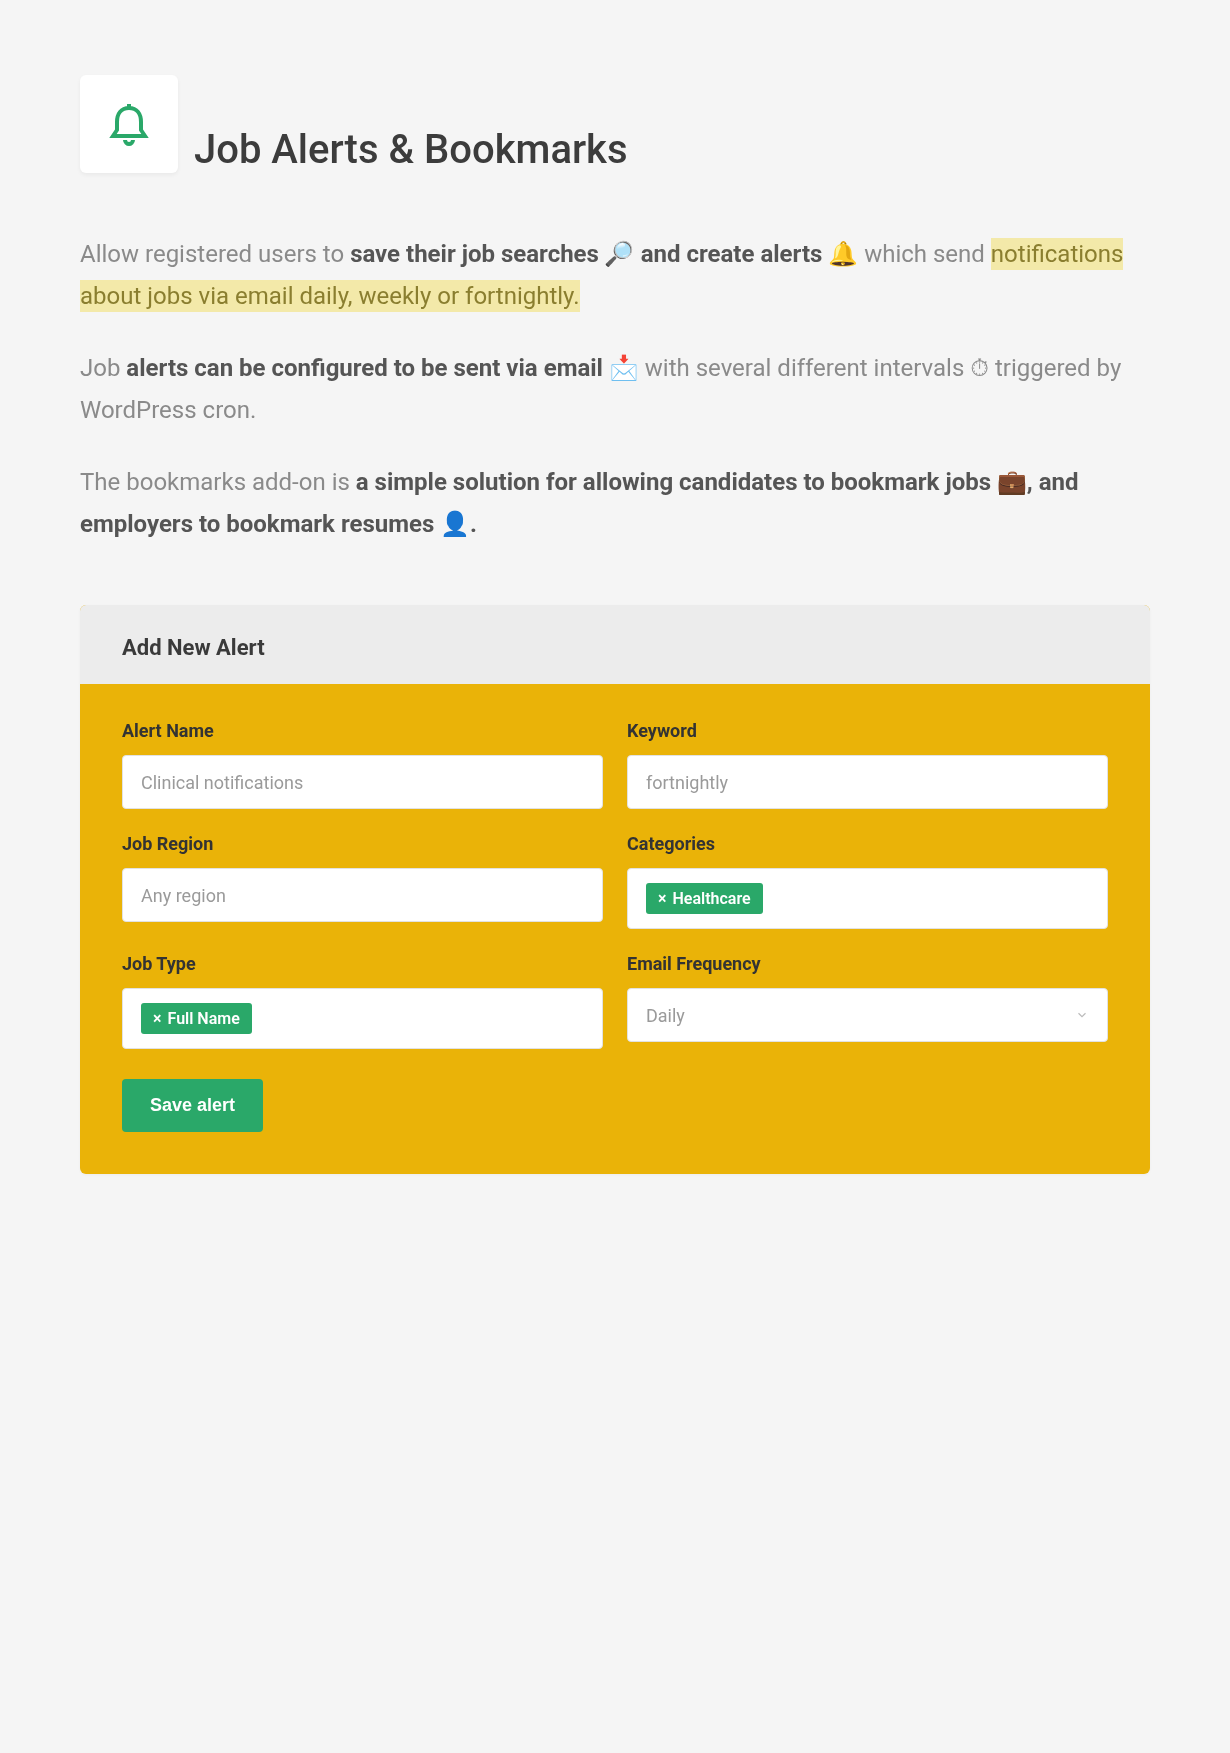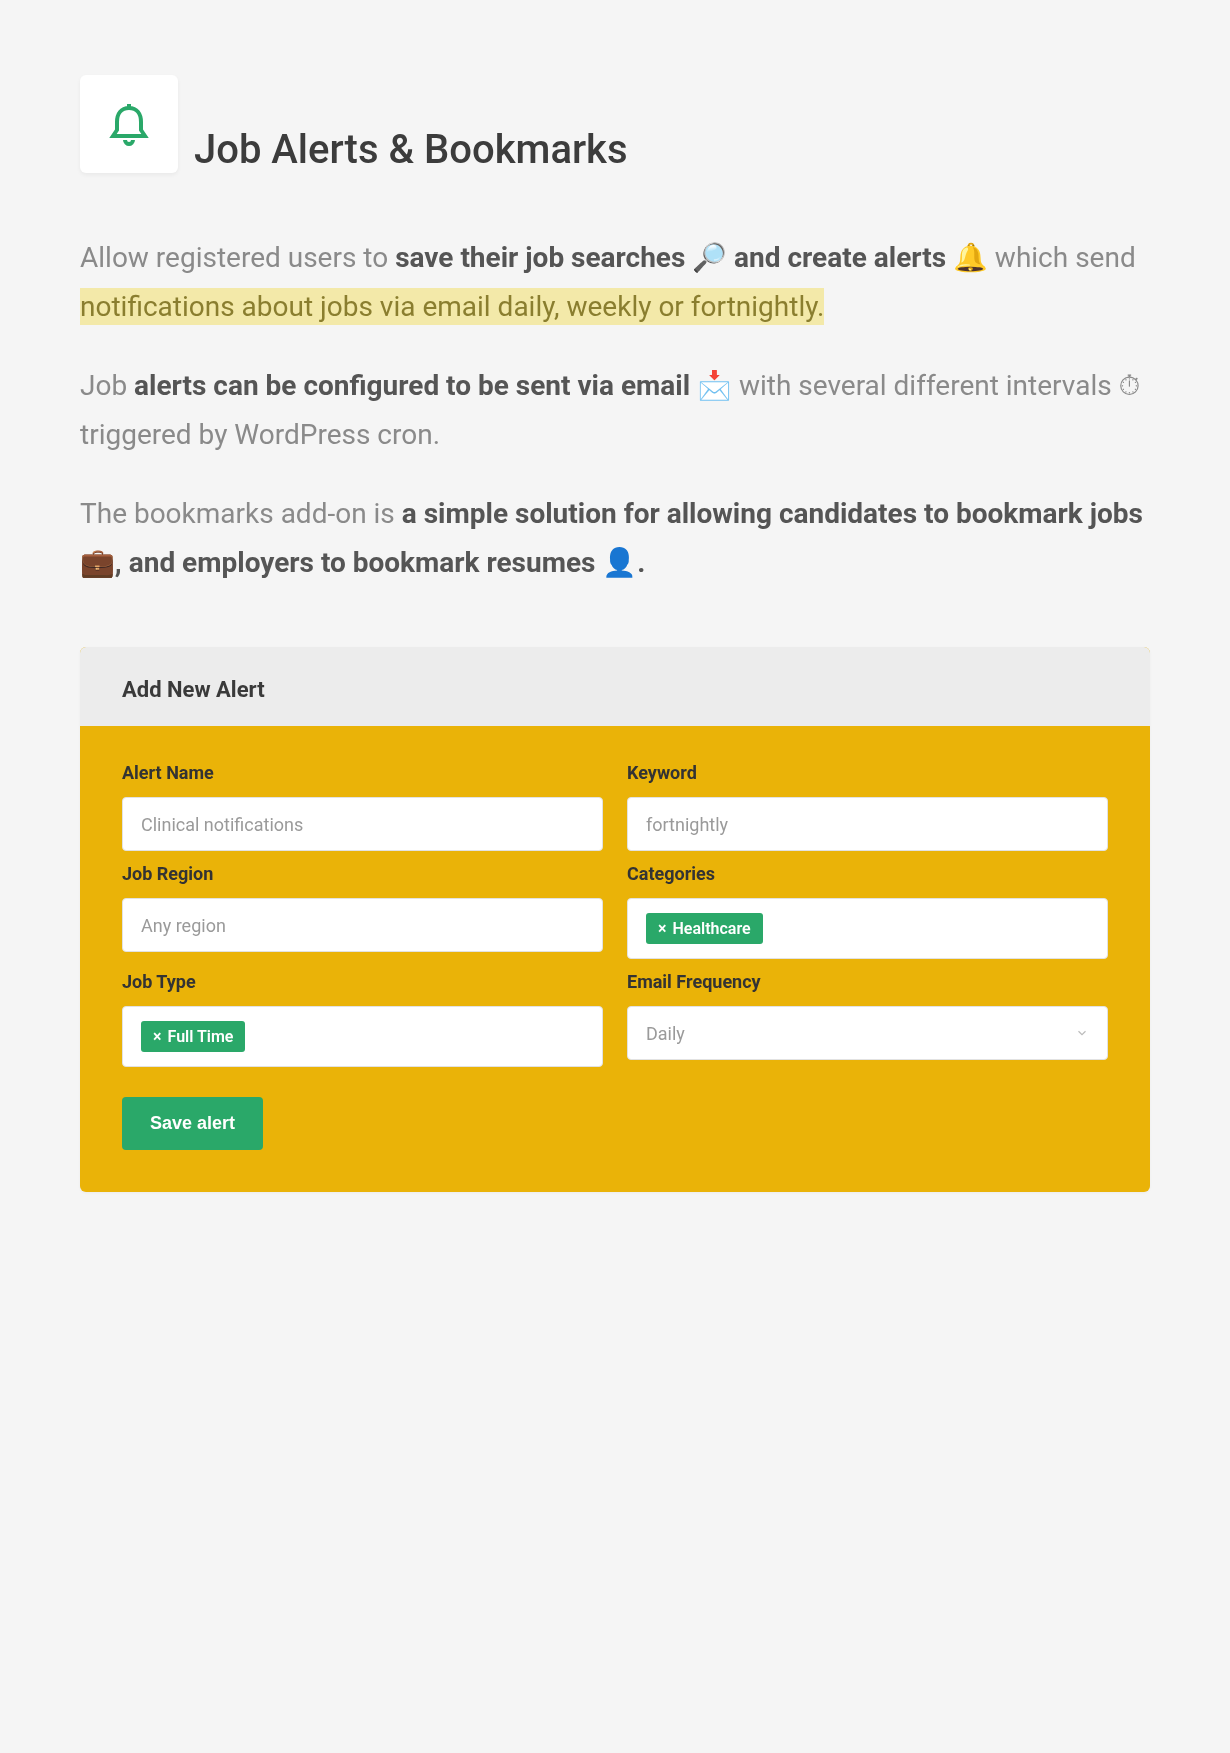--- a/index.html
+++ b/index.html
@@ -37,21 +37,21 @@
     stroke: #2aa869;
     fill: none;
     stroke-width: 2;
   }
   h1 {
     font-size: 40px;
     font-weight: 500;
     color: #3c3c3c;
   }
   .description p {
-    font-size: 28px;
+    font-size: 24px;
     line-height: 1.75;
     color: #8a8a8a;
     margin-bottom: 30px;
   }
   .description strong {
     color: #555;
     font-weight: 700;
   }
   .highlight {
     background: #f3e9a9;
@@ -73,21 +73,21 @@
     font-size: 22px;
     font-weight: 700;
     color: #3a3a3a;
   }
   .form-body {
     padding: 36px 42px 42px;
   }
   .form-grid {
     display: grid;
     grid-template-columns: 1fr 1fr;
-    gap: 12px 24px;
+    gap: 24px 24px;
   }
   .form-field label {
     display: block;
     font-size: 18px;
     font-weight: 700;
     color: #333;
     margin-bottom: 14px;
   }
   .form-field .input {
     width: 100%;
@@ -188,21 +188,21 @@
       <div class="form-field">
         <label>Categories</label>
         <div class="input">
           <span class="tag">Healthcare</span>
         </div>
       </div>
 
       <div class="form-field">
         <label>Job Type</label>
         <div class="input">
-          <span class="tag">Full Time</span>
+          <span class="tag">Full Name</span>
         </div>
       </div>
 
       <div class="form-field">
         <label>Email Frequency</label>
         <div class="input">
           <span>Daily</span>
           <span class="select-chevron">
             <svg width="14" height="14" viewBox="0 0 24 24" fill="none" stroke="currentColor" stroke-width="2">
                 <polyline points="6 9 12 15 18 9"></polyline>

